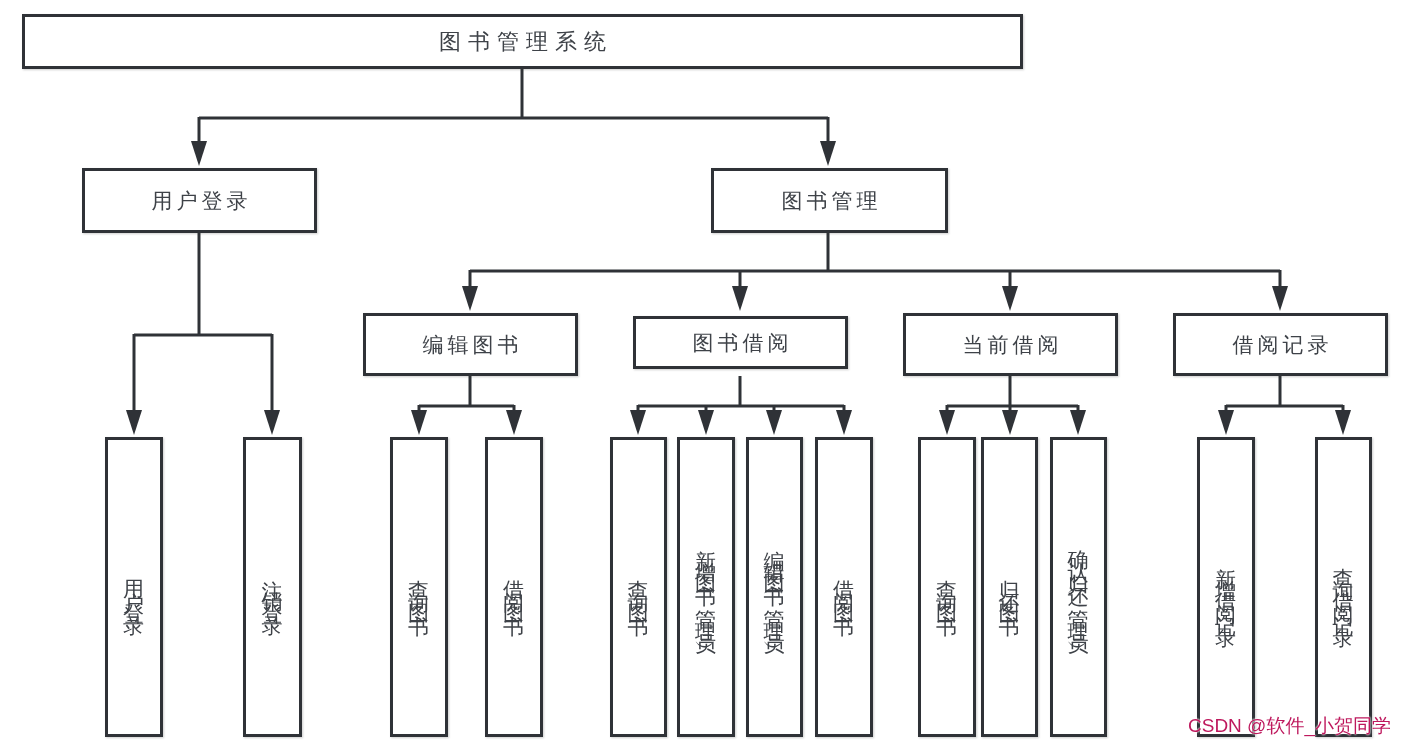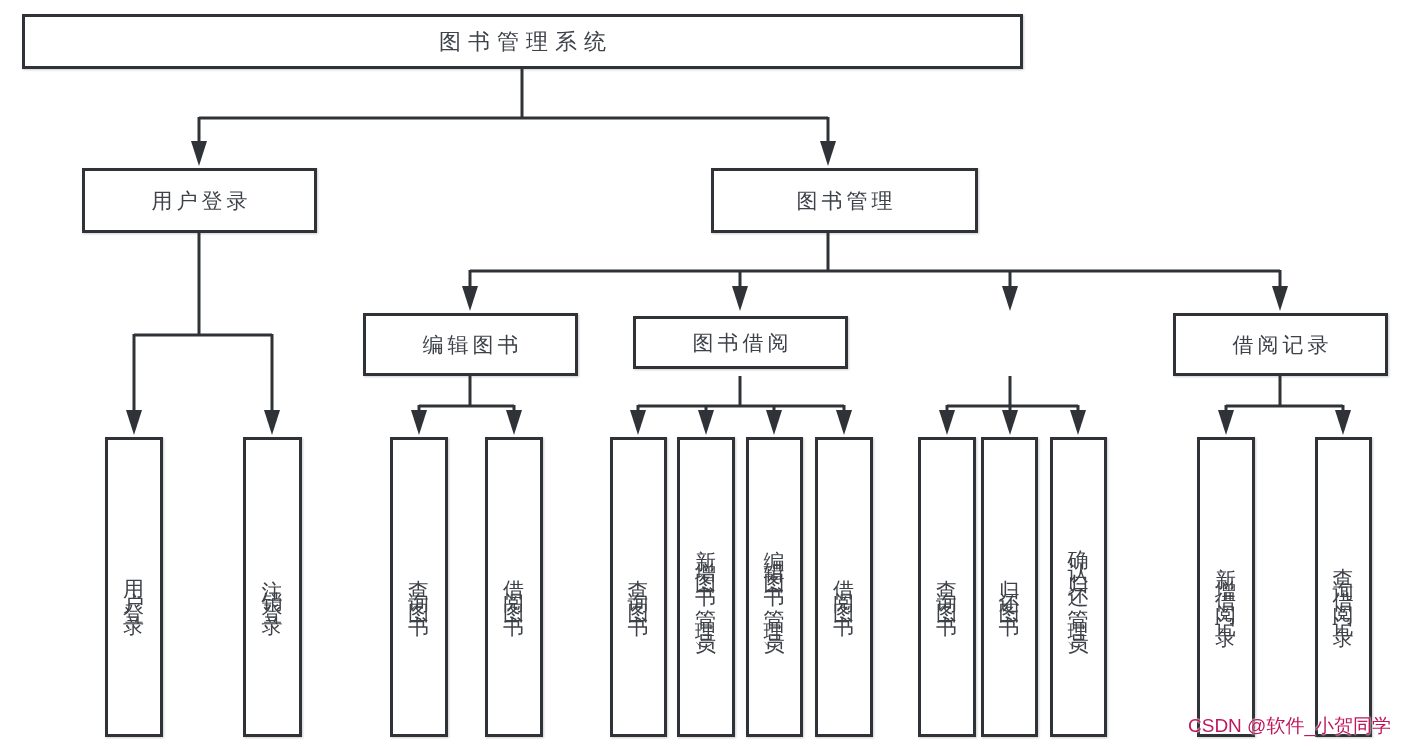--- a/index.html
+++ b/index.html
@@ -141,30 +141,33 @@
     </g>
   </svg>
 
   <div class="node h root" style="left:22px;top:14px;width:1001px;height:55px">
     <span class="lbl">图书管理系统</span>
   </div>
 
   <div class="node h" style="left:82px;top:168px;width:235px;height:65px">
     <span class="lbl">用户登录</span>
   </div>
-  <div class="node h" style="left:711px;top:168px;width:267px;height:65px">
+  <div class="node h" style="left:711px;top:168px;width:237px;height:65px">
     <span class="lbl">图书管理</span>
   </div>
 
   <div class="node h" style="left:363px;top:313px;width:215px;height:63px">
     <span class="lbl">编辑图书</span>
   </div>
   <div class="node h" style="left:633px;top:316px;width:215px;height:53px">
     <span class="lbl">图书借阅</span>
   </div>
+  <div class="node h" style="left:903px;top:313px;width:215px;height:63px">
+    <span class="lbl">当前借阅</span>
+  </div>
   <div class="node h" style="left:1173px;top:313px;width:215px;height:63px">
     <span class="lbl">借阅记录</span>
   </div>
 
   <div class="node v" style="left:105px;top:437px;width:58px;height:300px">
     <span class="lbl">用户登录</span>
   </div>
   <div class="node v" style="left:243px;top:437px;width:59px;height:300px">
     <span class="lbl">注销登录</span>
   </div>

